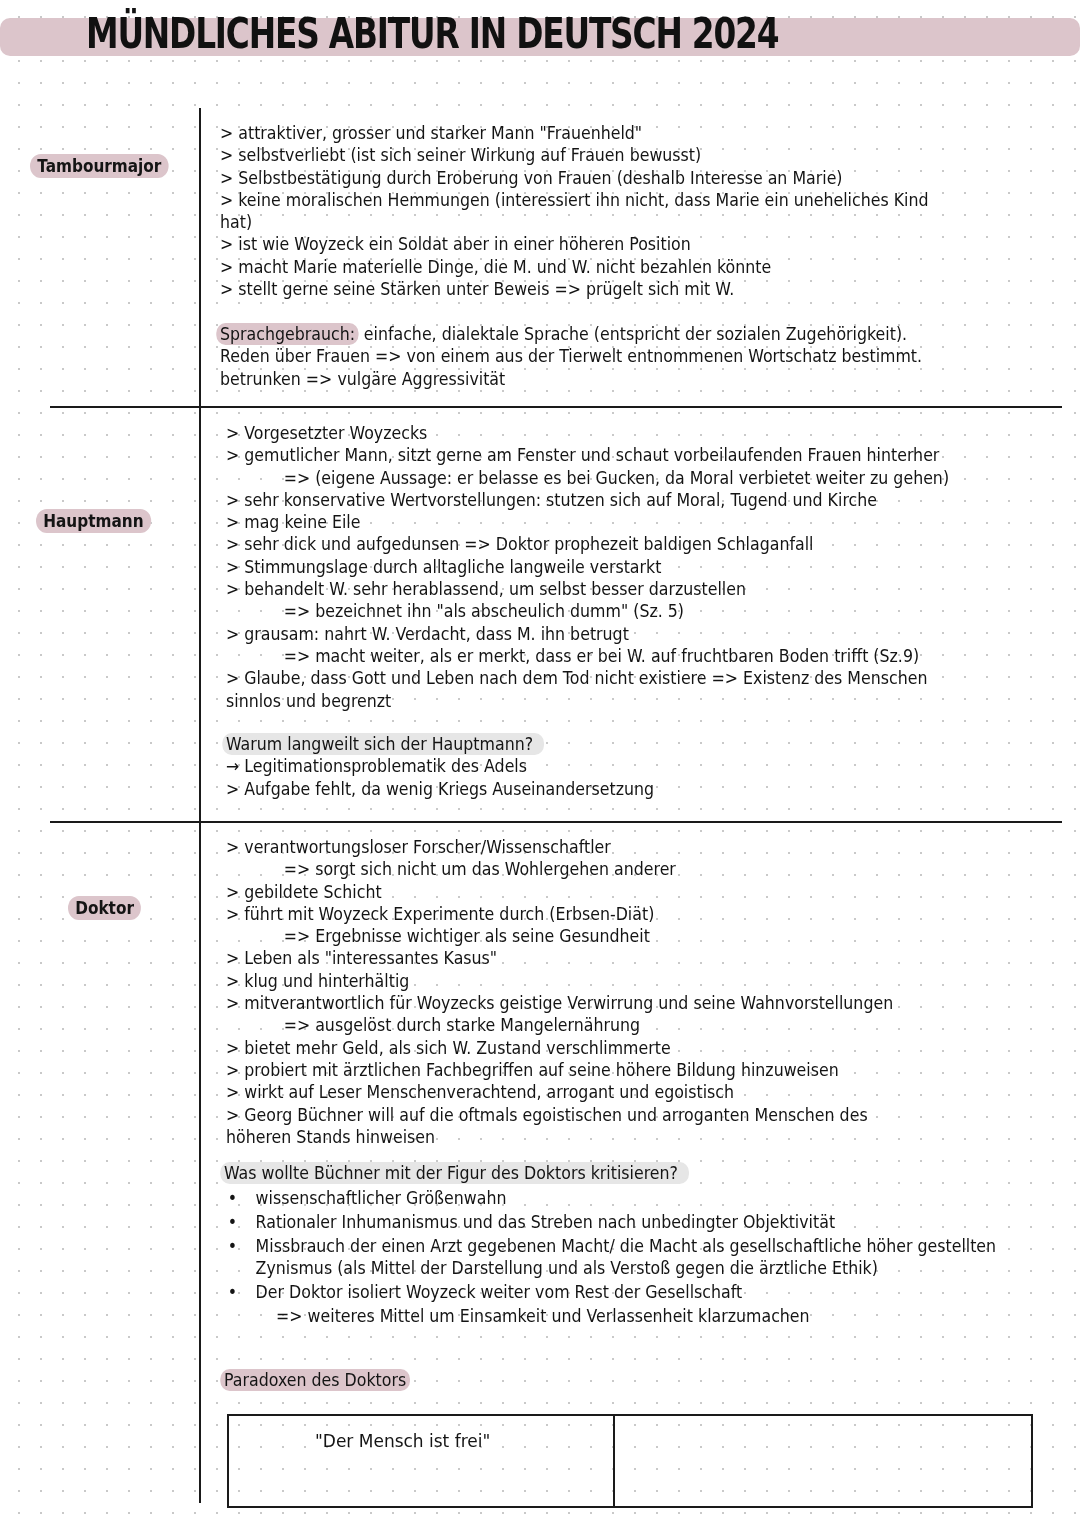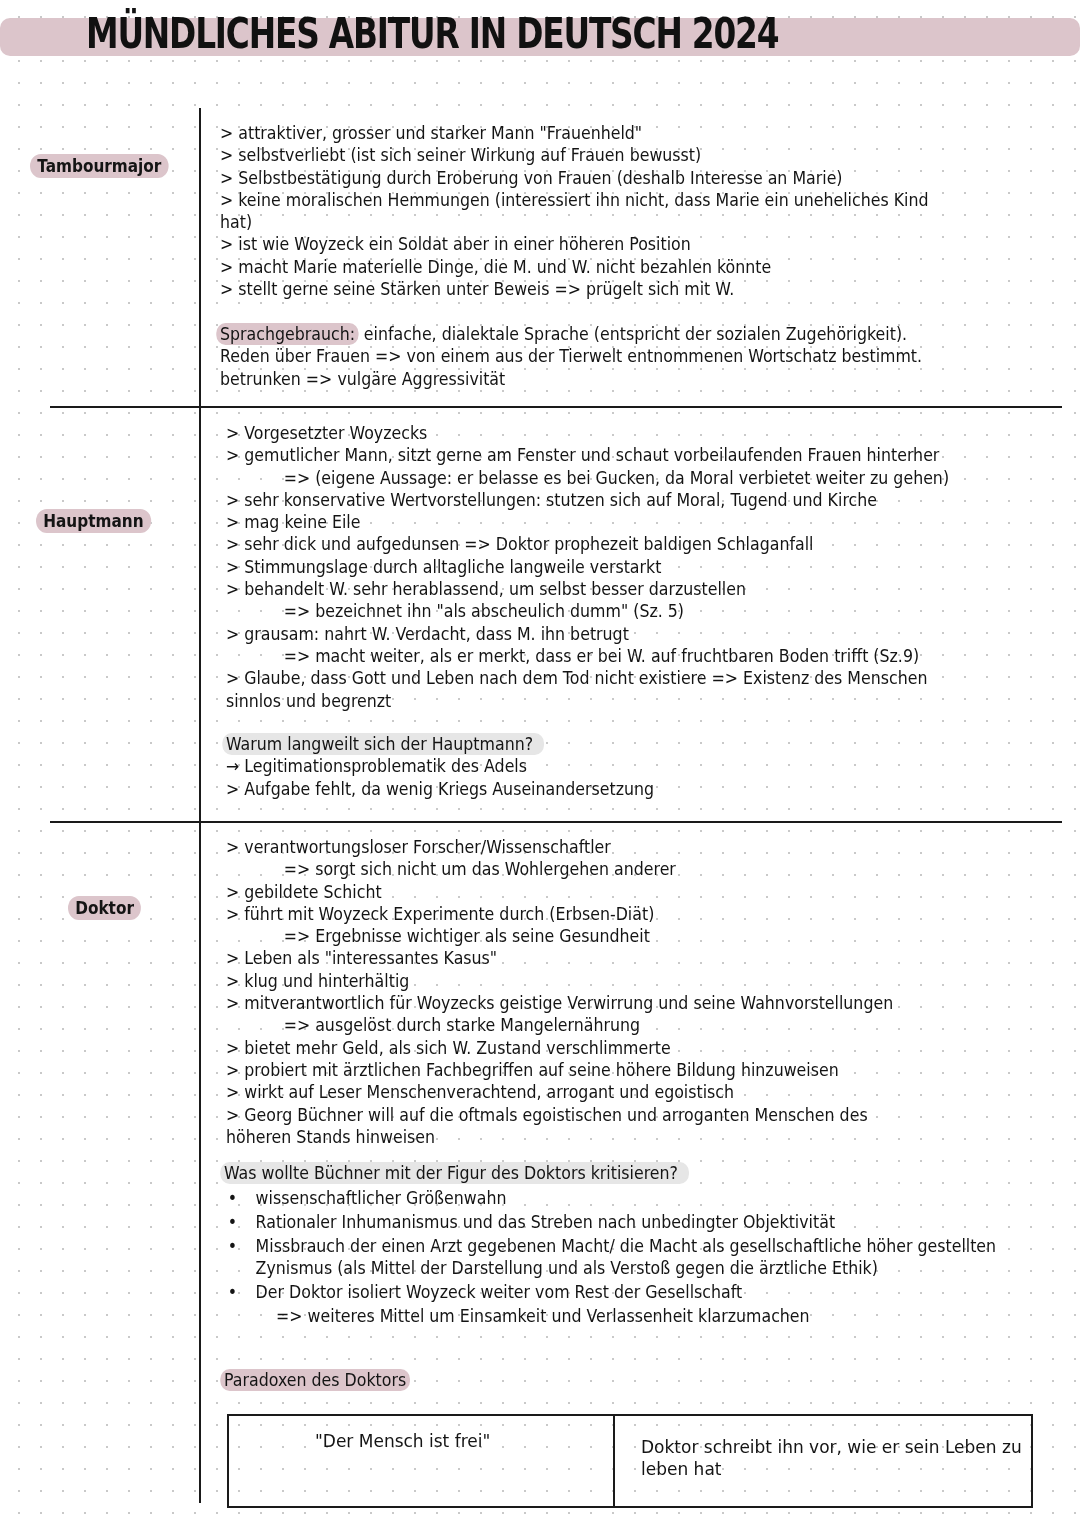--- a/index.html
+++ b/index.html
@@ -117,14 +117,13 @@
   <span class="bullet">Rationaler Inhumanismus und das Streben nach unbedingter Objektivität</span>
   <span class="bullet" style="line-height:22.5px">Missbrauch der einen Arzt gegebenen Macht/ die Macht als gesellschaftliche höher gestellten Zynismus (als Mittel der Darstellung und als Verstoß gegen die ärztliche Ethik)</span>
   <span class="bullet">Der Doktor isoliert Woyzeck weiter vom Rest der Gesellschaft</span>
   <span class="line ind2">=&gt; weiteres Mittel um Einsamkeit und Verlassenheit klarzumachen</span>
 </div>
 <div class="block" style="top:1369px; left:224px">
   <span class="line"><span class="pill">Paradoxen des Doktors</span></span>
 </div>
 <div class="ptable">
   <div class="pcell left">"Der Mensch ist frei"</div>
-  <div class="pcell right">Doktor schreibt ihn vor, wie er sein Leben zu leben hat</div>
 </div>
 
 </body></html>

